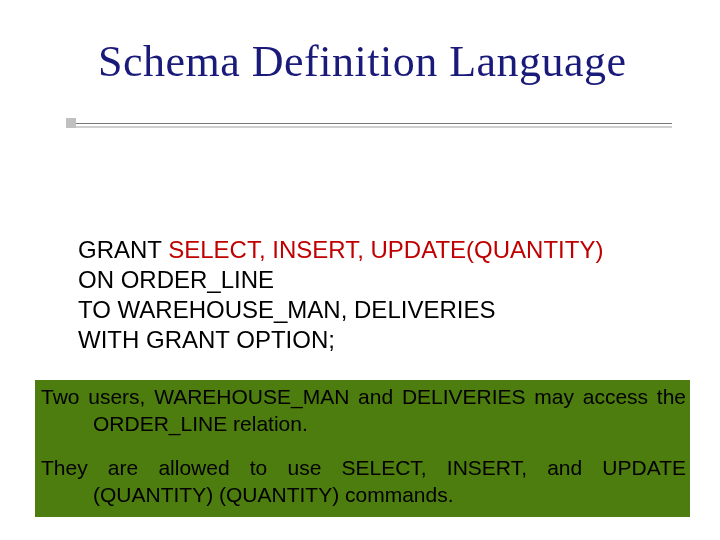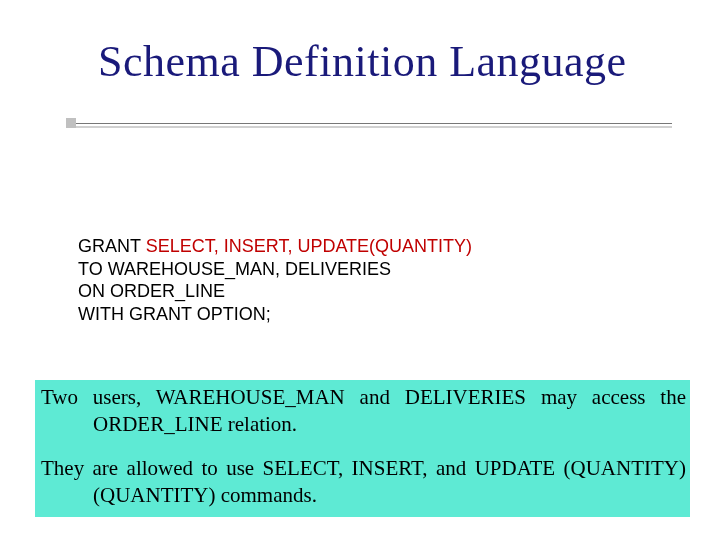--- a/index.html
+++ b/index.html
@@ -62,34 +62,34 @@
     color: #000;
   }
   .code-box {
     position: absolute;
     left: 78px;
     top: 233px;
     width: 560px;
     background: #fff;
     box-sizing: border-box;
     font-family: Verdana, sans-serif;
-    font-size: 18px;
+    font-size: 24px;
     line-height: 1.25;
     color: #000;
     padding: 2px 0 4px 0;
   }
   .code-box .red { color: #c00000; }
   .body-box {
     position: absolute;
     left: 35px;
     top: 380px;
     width: 655px;
-    background: #5eead4;
+    background: #4d7c0f;
     box-sizing: border-box;
-    font-family: Liberation Serif, serif;
+    font-family: Liberation Sans, sans-serif;
     font-size: 21px;
     line-height: 1.28;
     color: #000;
     padding: 4px 4px 8px 6px;
   }
   .para1 {
     text-align: justify;
     text-align-last: left;
     padding-left: 52px;
     text-indent: -52px;
@@ -111,22 +111,22 @@
 
   <div class="bullet-sq"></div>
   <div class="rule shadow"></div>
   <div class="rule"></div>
 
 
   <div class="code-box">
     <div>
       <span>GRANT </span><span class="red">SELECT, INSERT, UPDATE(QUANTITY)</span>
     </div>
+    <div>ON ORDER_LINE</div>
     <div>TO WAREHOUSE_MAN, DELIVERIES</div>
-    <div>ON ORDER_LINE</div>
     <div>WITH GRANT OPTION;</div>
   </div>
 
   <div class="body-box">
     <div class="para1">Two users, WAREHOUSE_MAN and DELIVERIES may access the ORDER_LINE relation.</div>
     <div class="para2">They are allowed to use SELECT, INSERT, and UPDATE (QUANTITY) (QUANTITY) commands.</div>
   </div>
 
 </div>
 

